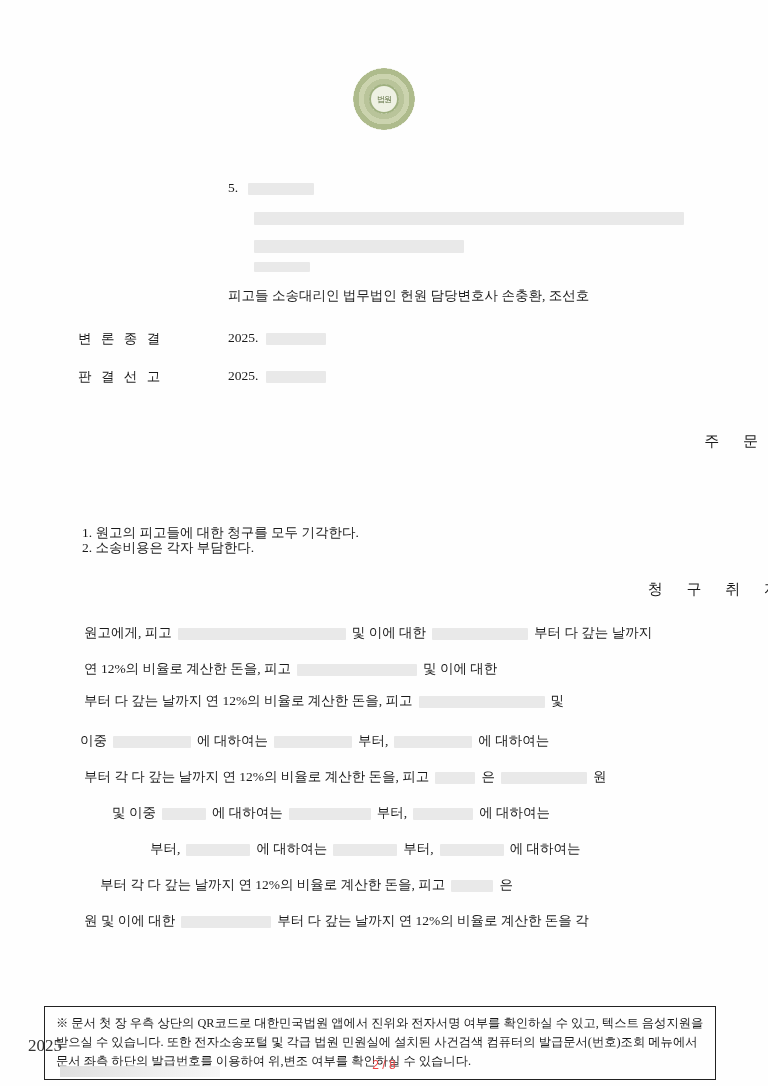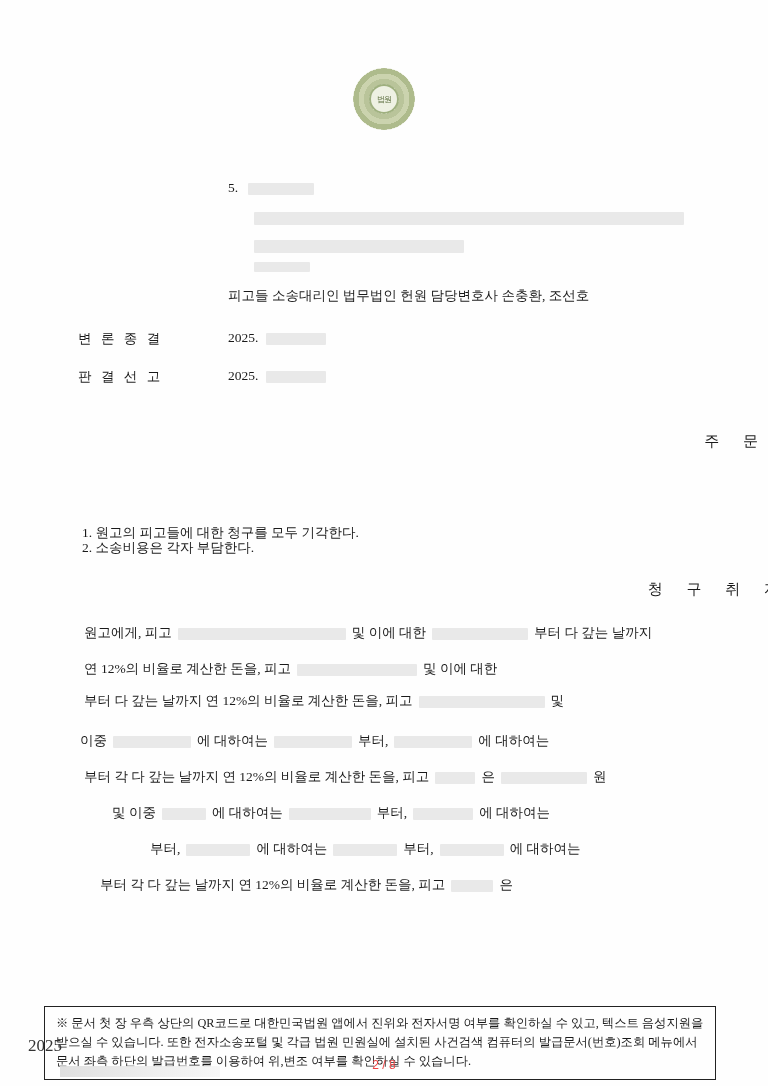--- a/index.html
+++ b/index.html
@@ -229,20 +229,23 @@
   </div>
   <div class="claim-line" style="left:84px; top:804px;margin-left:28px;">
     및 이중<span class="redact" style="width:44px;height:12px;margin:0 6px;"></span>에 대하여는<span class="redact" style="width:82px;height:12px;margin:0 6px;"></span>부터,<span class="redact" style="width:60px;height:12px;margin:0 6px;"></span>에 대하여는
   </div>
   <div class="claim-line" style="left:110px; top:840px;margin-left:40px;">
     부터,<span class="redact" style="width:64px;height:12px;margin:0 6px;"></span>에 대하여는<span class="redact" style="width:64px;height:12px;margin:0 6px;"></span>부터,<span class="redact" style="width:64px;height:12px;margin:0 6px;"></span>에 대하여는
   </div>
   <div class="claim-line" style="left:100px; top:876px;">
     부터 각 다 갚는 날까지 연 12%의 비율로 계산한 돈을, 피고<span class="redact" style="width:42px;height:12px;margin:0 6px;"></span>은
   </div>
+  <div class="claim-line" style="left:84px; top:912px;">
+    원 및 이에 대한<span class="redact" style="width:90px;height:12px;margin:0 6px;"></span>부터 다 갚는 날까지 연 12%의 비율로 계산한 돈을 각
+  </div>
 
   <div class="notice">※ 문서 첫 장 우측 상단의 QR코드로 대한민국법원 앱에서 진위와 전자서명 여부를 확인하실 수 있고, 텍스트 음성지원을 받으실 수 있습니다. 또한 전자소송포털 및 각급 법원 민원실에 설치된 사건검색 컴퓨터의 발급문서(번호)조회 메뉴에서 문서 좌측 하단의 발급번호를 이용하여 위,변조 여부를 확인하실 수 있습니다.</div>
 
   <div class="footer-year">2025</div>
   <div class="footer-smudge"></div>
   <div class="footer-page">2 / 8</div>
 
 </div>
 
 </body></html>

